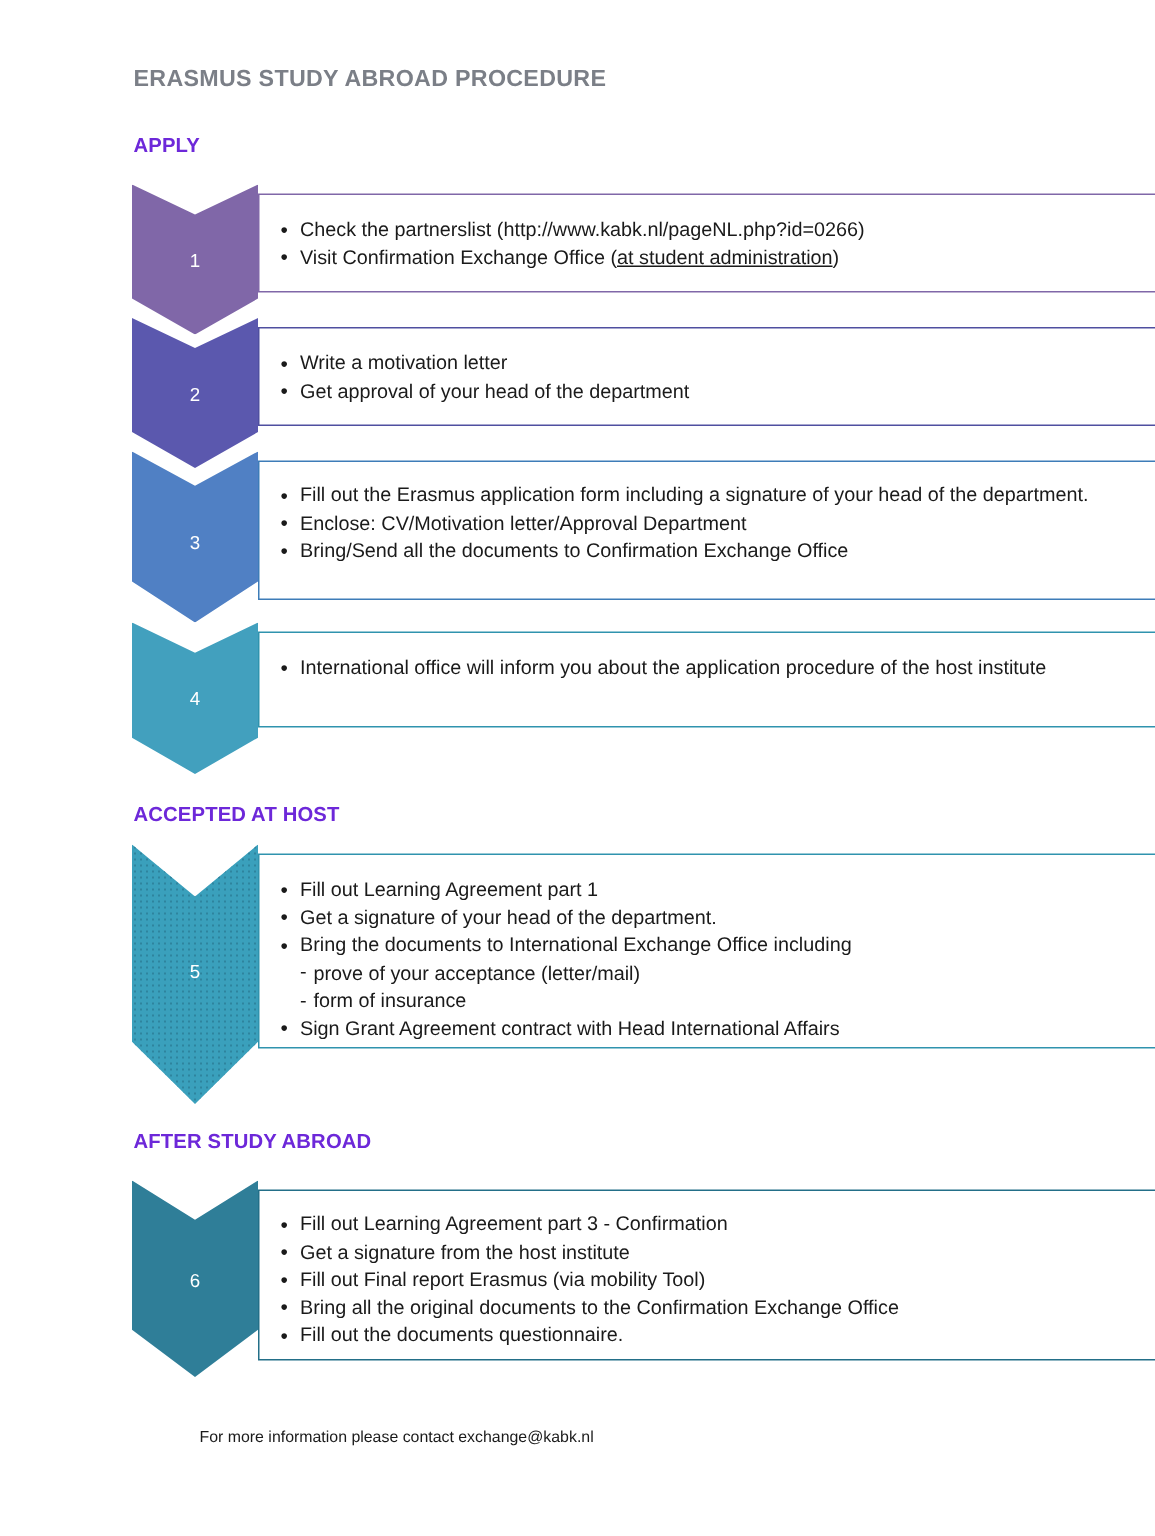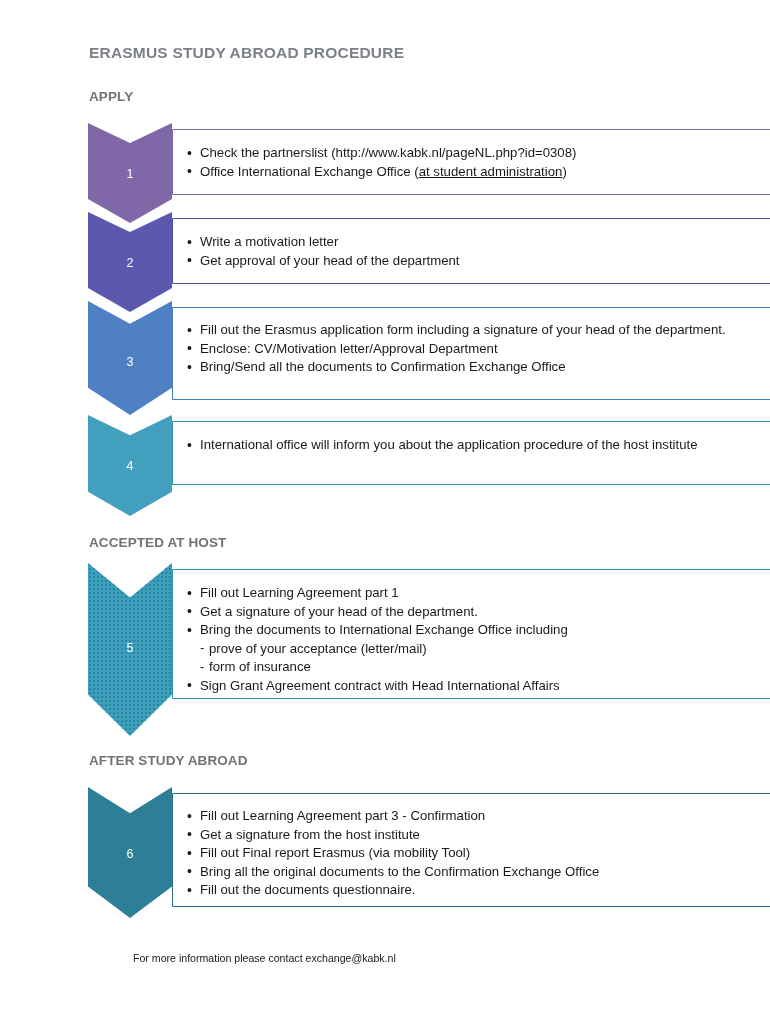--- a/index.html
+++ b/index.html
@@ -28,21 +28,21 @@
     font-weight: bold;
     letter-spacing: 0.2px;
     color: #7b7f87;
   }
   .section-head {
     position: absolute;
     left: 89px;
     font-size: 13.5px;
     font-weight: bold;
     letter-spacing: 0.1px;
-    color: #737373;
+    color: #6d28d9;
   }
   #sec-apply   { top: 89px; }
   #sec-accept  { top: 535px; }
   #sec-after   { top: 753px; }
 
   
   .step {
     position: absolute;
     left: 88px;
   }
@@ -137,22 +137,22 @@
   <div class="section-head" id="sec-accept">ACCEPTED AT HOST</div>
   <div class="section-head" id="sec-after">AFTER STUDY ABROAD</div>
 
   <div id="steps-root">
       <div class="step" style="top: 123px; width: 715px; height: 100px;">
         <div class="chev" style="height: 100px; background: rgb(128, 103, 168);">
           <div class="num" style="top: 44px;">1</div>
         </div>
         <div class="callout" style="left: 84px; top: 6px; width: 631px; height: 66px; border-color: rgb(128, 103, 168); padding-top: 14px; padding-left: 13px; padding-right: 18px;">
           <ul>
-            <li><span>Check the partnerslist (http://www.kabk.nl/pageNL.php?id=0308)</span></li>
-            <li><span>Office International Exchange Office (</span><span class="u">at student administration</span><span>)</span></li>
+            <li><span>Check the partnerslist (http://www.kabk.nl/pageNL.php?id=0266)</span></li>
+            <li><span>Visit Confirmation Exchange Office (</span><span class="u">at student administration</span><span>)</span></li>
           </ul>
         </div>
       </div>
       <div class="step" style="top: 212px; width: 715px; height: 100px;">
         <div class="chev" style="height: 100px; background: rgb(91, 88, 174);">
           <div class="num" style="top: 44px;">2</div>
         </div>
         <div class="callout" style="left: 84px; top: 6px; width: 631px; height: 66px; border-color: rgb(79, 79, 160); padding-top: 14px; padding-left: 13px; padding-right: 18px;">
           <ul>
             <li><span>Write a motivation letter</span></li>

